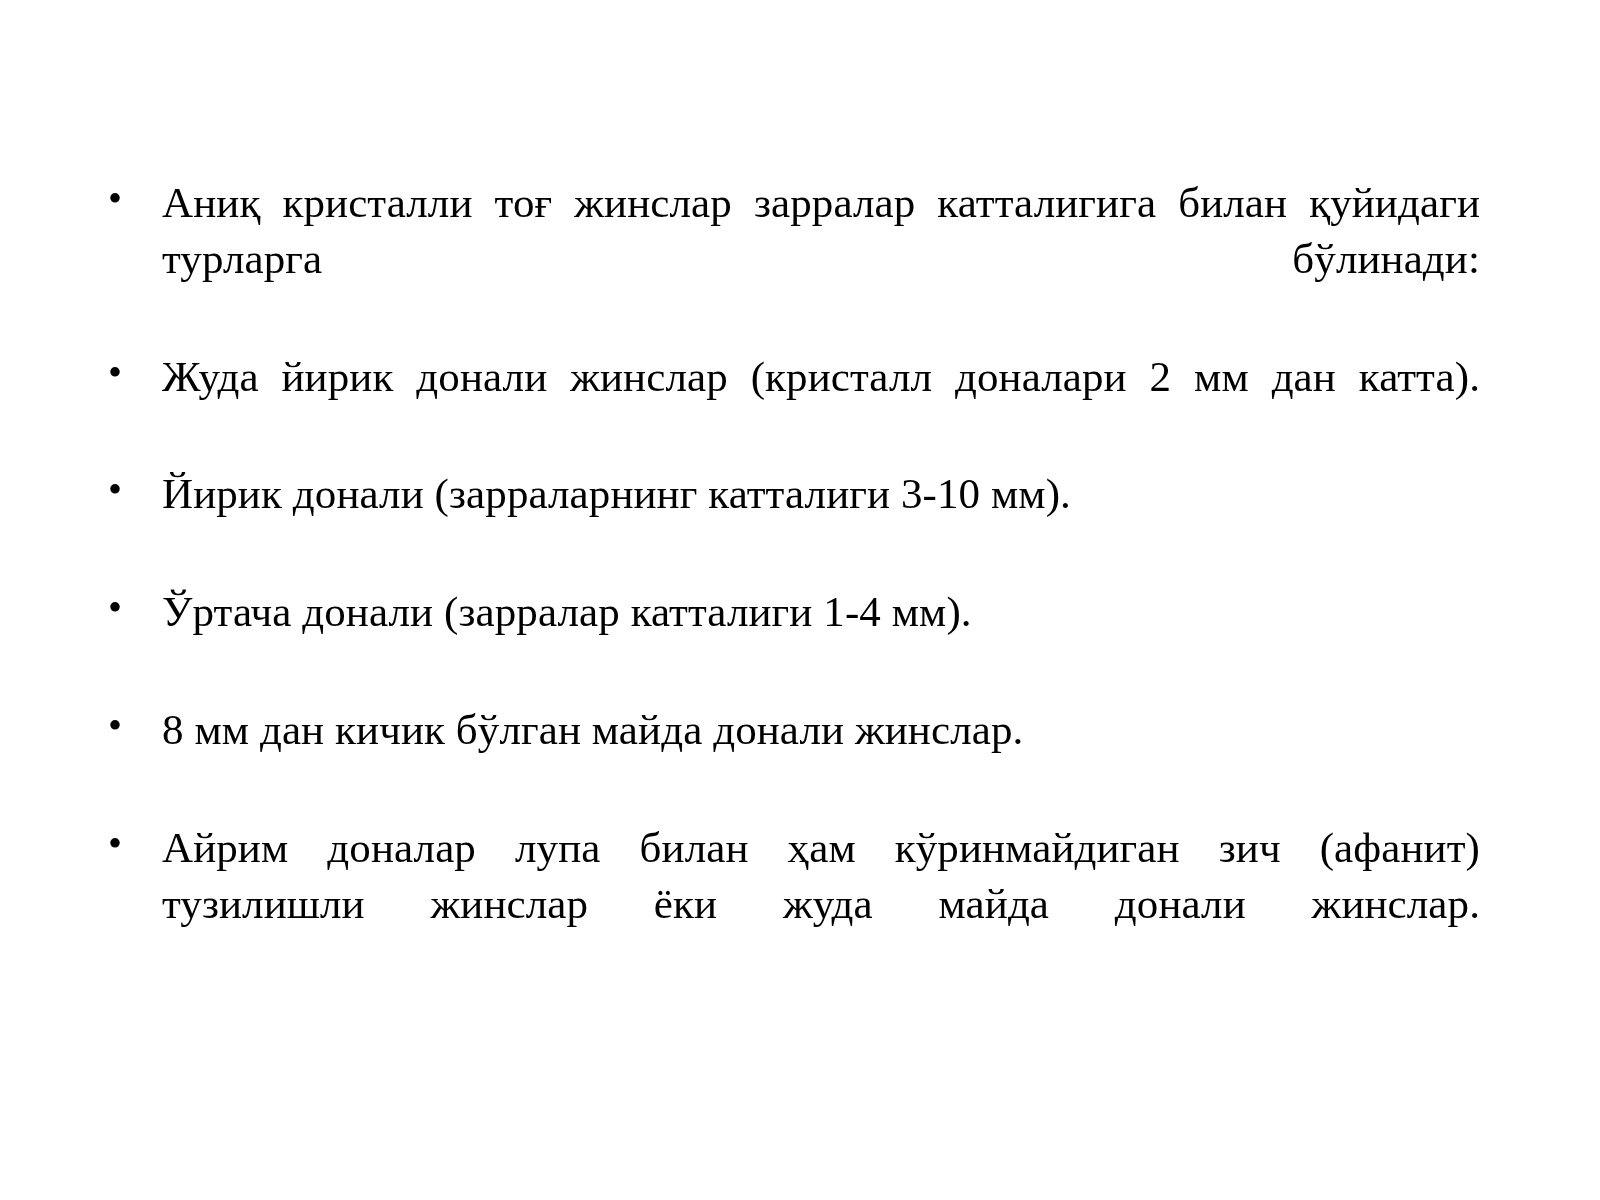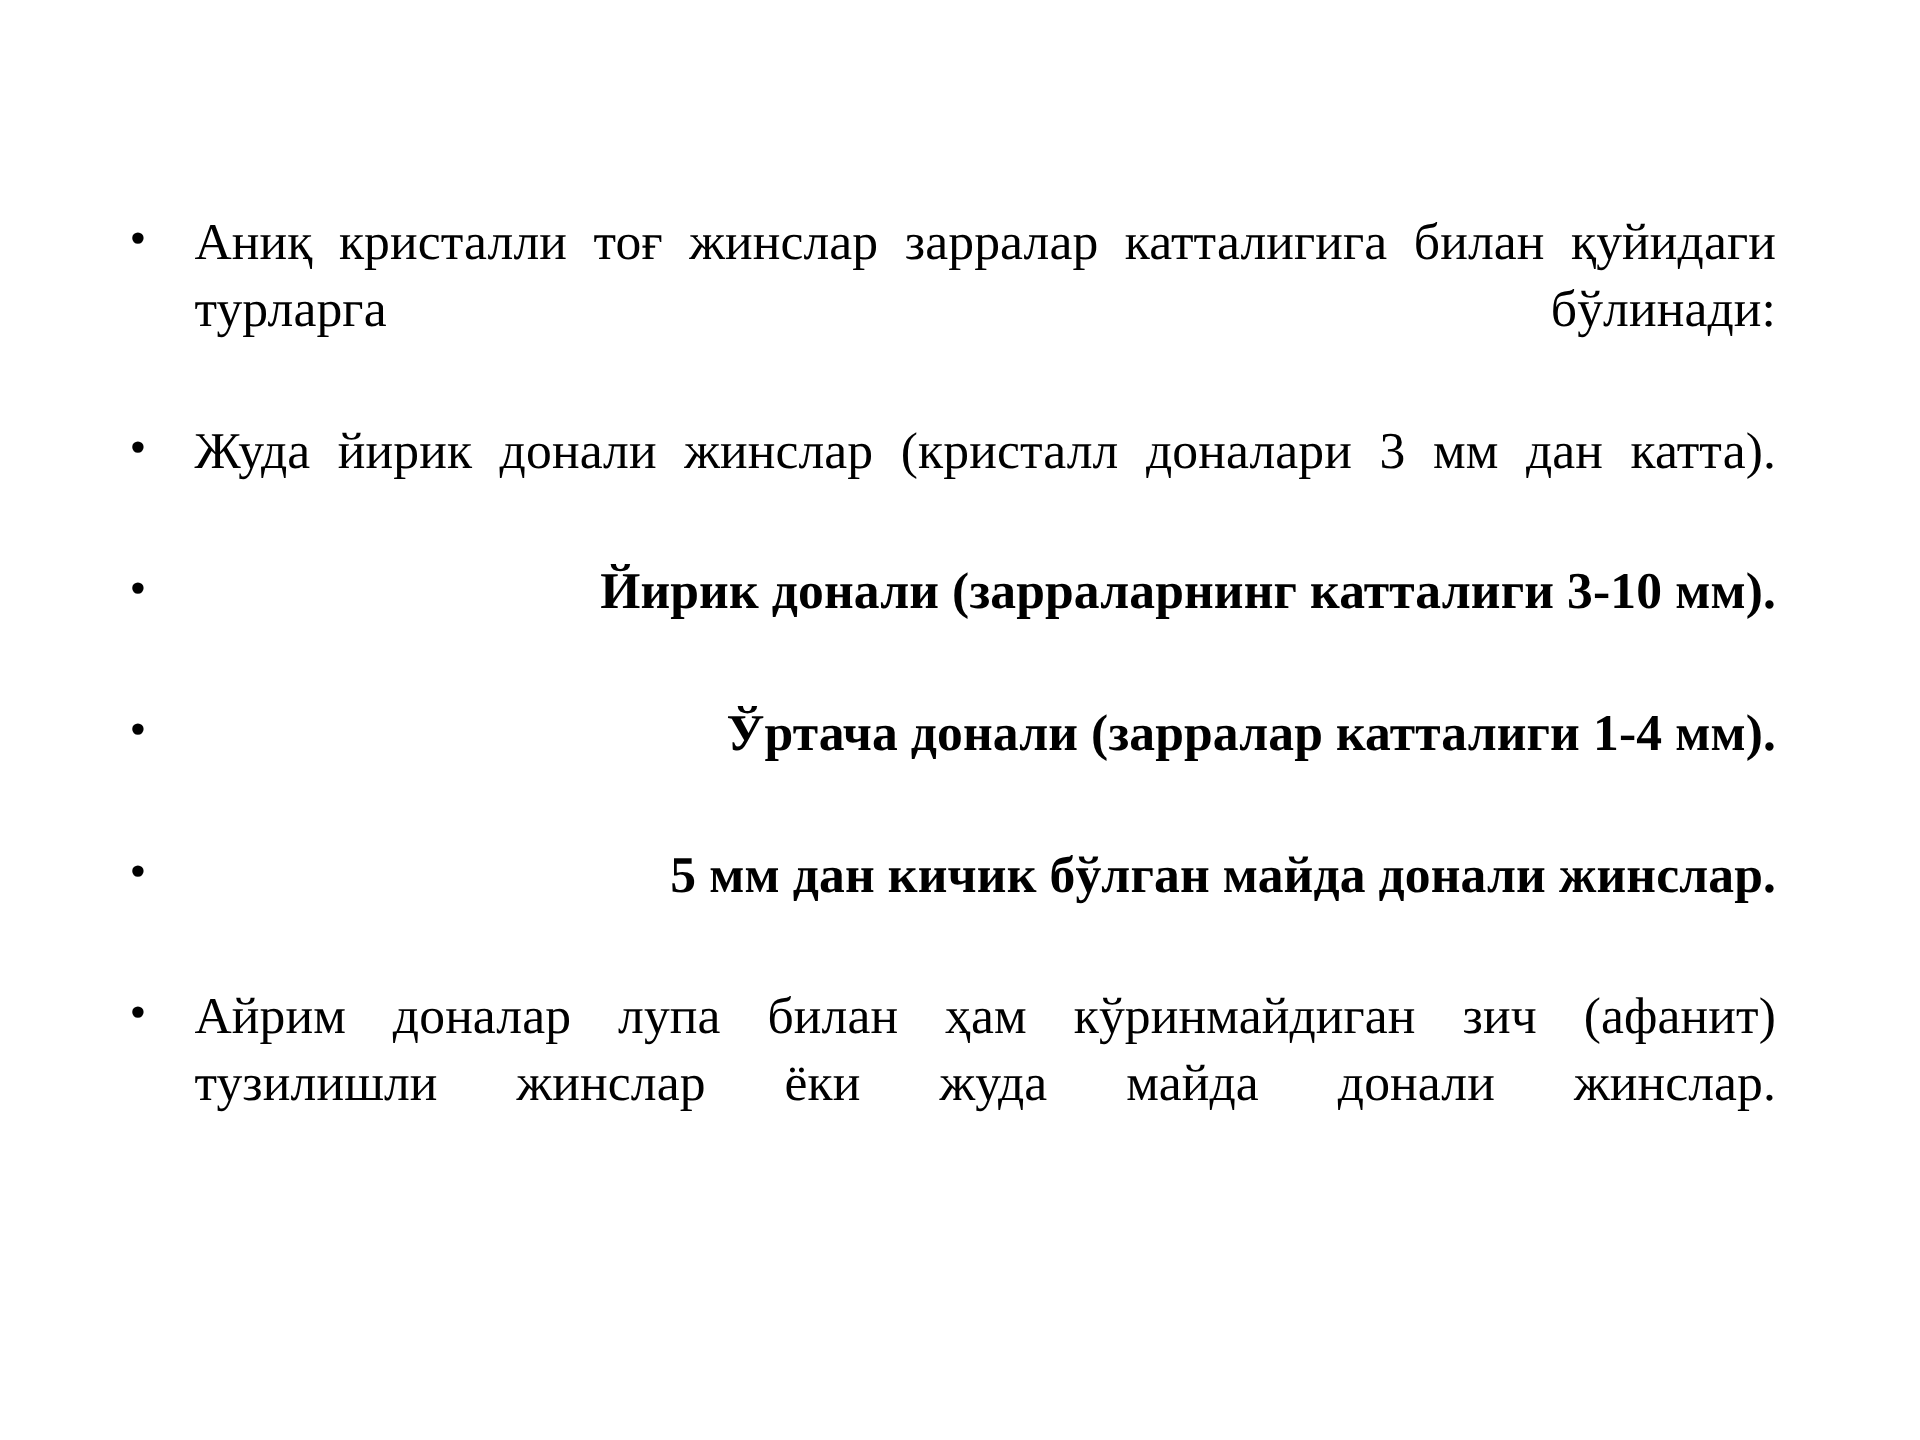--- a/index.html
+++ b/index.html
@@ -47,53 +47,52 @@
   li.bullet-item .bullet-text {
     display: block;
   }
   
   li.bullet-item .bullet-text::after {
     content: "";
     display: inline-block;
     width: 100%;
   }
   .no-justify {
-    text-align: right;
-    font-weight: bold;
+    text-align: left;
   }
 </style>
 </head>
 <body style="background: rgb(255, 255, 255); color: rgb(0, 0, 0);">
 
 <div class="slide">
   <ul class="bullet-list">
 
     <li class="bullet-item">
       <span class="bullet-marker">•</span>
       <span class="bullet-text">Аниқ кристалли тоғ жинслар зарралар катталигига билан қуйидаги турларга бўлинади:</span>
     </li>
 
     <li class="bullet-item">
       <span class="bullet-marker">•</span>
-      <span class="bullet-text"> Жуда йирик донали жинслар (кристалл доналари 3 мм дан катта).</span>
+      <span class="bullet-text"> Жуда йирик донали жинслар (кристалл доналари 2 мм дан катта).</span>
     </li>
 
     <li class="bullet-item">
       <span class="bullet-marker">•</span>
       <span class="bullet-text no-justify"> Йирик донали (зарраларнинг катталиги 3-10 мм).</span>
     </li>
 
     <li class="bullet-item">
       <span class="bullet-marker">•</span>
       <span class="bullet-text no-justify"> Ўртача донали (зарралар катталиги 1-4 мм).</span>
     </li>
 
     <li class="bullet-item">
       <span class="bullet-marker">•</span>
-      <span class="bullet-text no-justify"> 5 мм дан кичик бўлган майда донали жинслар.</span>
+      <span class="bullet-text no-justify"> 8 мм дан кичик бўлган майда донали жинслар.</span>
     </li>
 
     <li class="bullet-item">
       <span class="bullet-marker">•</span>
       <span class="bullet-text"> Айрим доналар лупа билан ҳам кўринмайдиган зич (афанит) тузилишли жинслар ёки жуда майда донали жинслар.</span>
     </li>
 
   </ul>
 </div>
 

